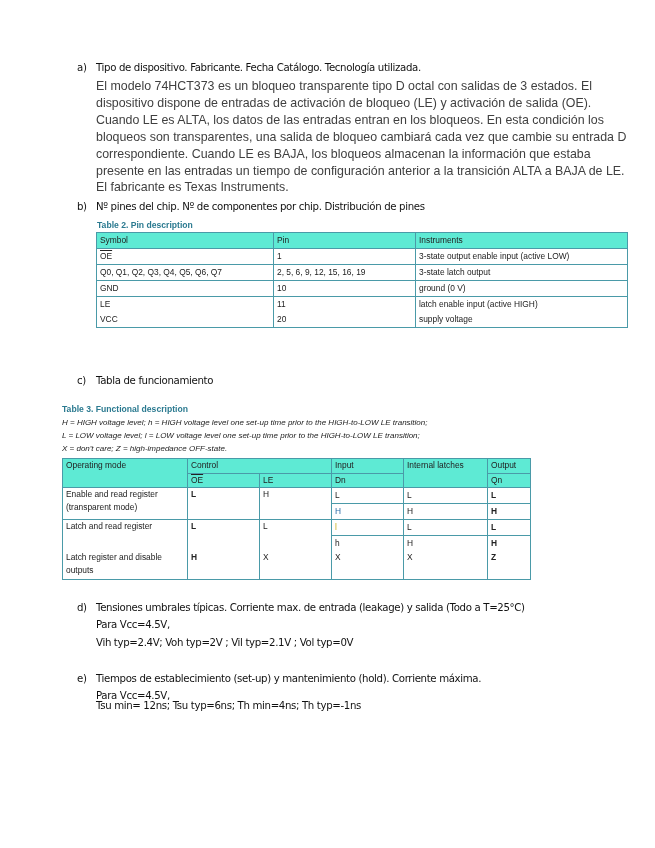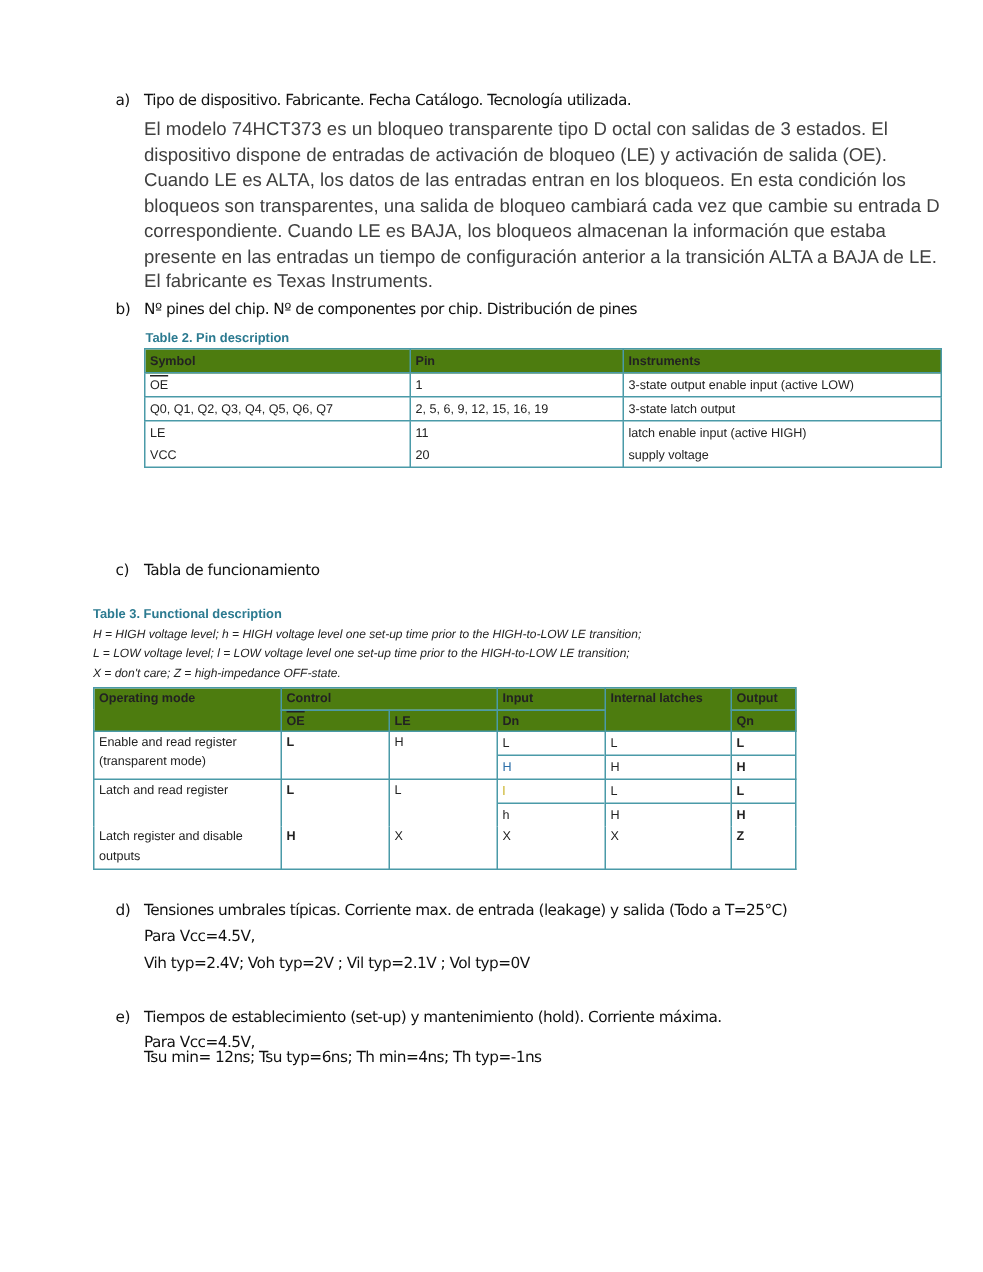--- a/index.html
+++ b/index.html
@@ -6,21 +6,21 @@
   body { width: 655px; height: 848px; position: relative; overflow: hidden; color: #1a1a1a; }
   .sec { position: absolute; left: 77px; font-family: "Liberation Sans", sans-serif; }
   .sec-title { font-family: "DejaVu Sans", sans-serif; font-size: 10.2px; letter-spacing: -0.35px; color: #111; line-height: 14px; white-space: nowrap; }
   .sec-title .lbl { display: inline-block; width: 19px; }
   .para { position: absolute; left: 96px; width: 540px; font-family: "Liberation Sans", sans-serif; font-size: 12.4px; color: #404040; line-height: 16.9px; }
   .sub { position: absolute; left: 96px; font-family: "DejaVu Sans", sans-serif; font-size: 10.2px; letter-spacing: -0.35px; color: #111; line-height: 18px; white-space: nowrap; }
 
   .tcap { position: absolute; font-family: "Liberation Sans", sans-serif; font-weight: bold; font-size: 8.6px; color: #2b7a90; white-space: nowrap; }
   table.dt { position: absolute; border-collapse: collapse; font-family: "Liberation Sans", sans-serif; font-size: 8.4px; color: #222; }
   table.dt td, table.dt th { border: 1.2px solid #4a9aa8; padding: 0 3px; text-align: left; vertical-align: top; white-space: nowrap; }
-  table.dt th { background: #4d7c0f; font-weight: bold; }
+  table.dt th { background: #5eead4; font-weight: normal; }
   .ol { text-decoration: overline; }
 
   #pin-table { left: 96px; top: 232px; width: 532px; }
   #pin-table td, #pin-table th { height: 15px; line-height: 15px; }
   #pin-table td { border-left: 1.2px solid #4a9aa8; }
 
   .legend { position: absolute; left: 62px; font-family: "Liberation Sans", sans-serif; font-style: italic; font-size: 8px; color: #222; line-height: 13px; white-space: nowrap; }
 
   #func-table { left: 62px; top: 458px; width: 469px; }
   #func-table td, #func-table th { line-height: 13px; }
@@ -51,20 +51,25 @@
   </tr>
   <tr>
     <td class="ol">OE</td>
     <td>1</td>
     <td>3-state output enable input (active LOW)</td>
   </tr>
   <tr>
     <td>Q0, Q1, Q2, Q3, Q4, Q5, Q6, Q7</td>
     <td>2, 5, 6, 9, 12, 15, 16, 19</td>
     <td>3-state latch output</td>
+  </tr>
+  <tr>
+    <td>GND</td>
+    <td>10</td>
+    <td>ground (0 V)</td>
   </tr>
   <tr>
     <td style="border-bottom:none">LE</td>
     <td style="border-bottom:none">11</td>
     <td style="border-bottom:none">latch enable input (active HIGH)</td>
   </tr>
   <tr>
     <td style="border-top:none">VCC</td>
     <td style="border-top:none">20</td>
     <td style="border-top:none">supply voltage</td>

